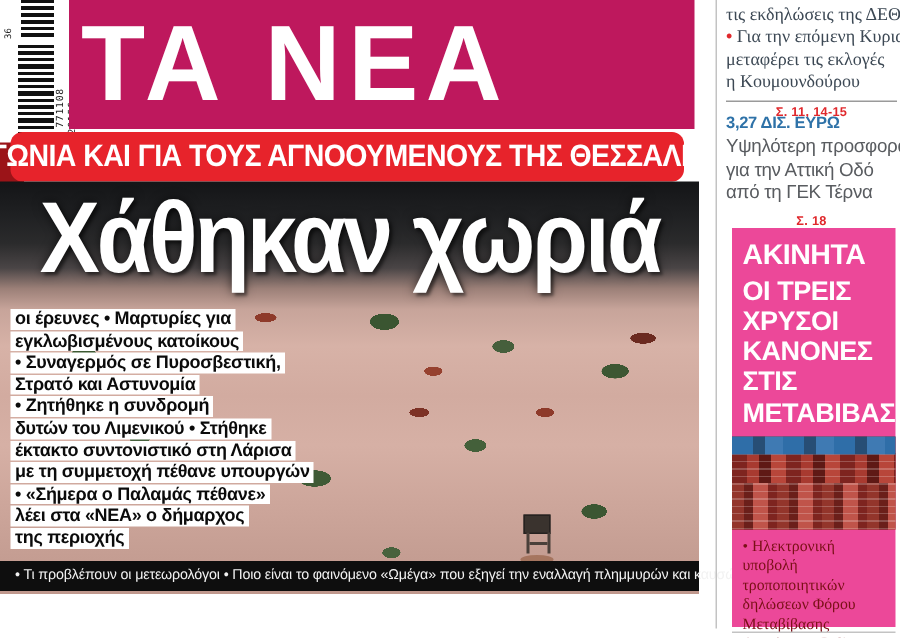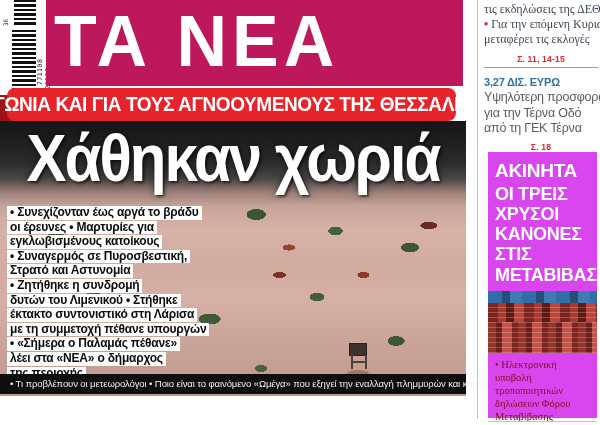--- a/index.html
+++ b/index.html
@@ -77,21 +77,21 @@
   .page-ref{font-family:"Liberation Sans",sans-serif;color:#e0282c;font-weight:700;
         font-size:8.5px;margin-top:5px;letter-spacing:.2px;text-align:center;}
   .hr{position:absolute;left:484px;width:114px;height:1px;background:#9a9a9a;}
   .hr1{top:67px;}
   .hr-bottom{top:421px;left:488px;width:109px;background:#c3c3c3;}
   .sb-item2{position:absolute;left:484px;top:76px;width:114px;}
   .sb-title{color:#2e72a8;font-weight:700;font-size:11px;margin-bottom:2px;letter-spacing:-.2px;}
   .sb-sans-line{color:#595c60;font-size:12.5px;line-height:15.5px;white-space:nowrap;letter-spacing:-.2px;}
 
   
-  .promo{position:absolute;left:488px;top:152px;width:109px;height:266px;background:#d946ef;
+  .promo{position:absolute;left:488px;top:152px;width:109px;height:266px;background:#ec4899;
         box-sizing:border-box;padding:8px 7px;}
   .promo-kicker{color:#fff;font-weight:700;font-size:19px;letter-spacing:-.3px;}
   .promo-title{color:#fff;font-weight:700;font-size:18px;line-height:1.12;margin-top:2px;letter-spacing:-.3px;}
   .promo-illustration{height:62px;margin:6px -7px 5px;
     background-image:
       repeating-linear-gradient(0deg, rgba(255,255,255,.22) 0 1px, transparent 1px 5px),
       repeating-linear-gradient(90deg,#2f6ea8 0 14px,#274e75 14px 22px,#3f7ab3 22px 34px),
       repeating-linear-gradient(90deg,#7e241f 0 10px,#a83a30 10px 18px,#5f1915 18px 26px,#b8463a 26px 36px),
       repeating-linear-gradient(90deg,#93352b 0 8px,#6b1f1a 8px 14px,#c0544a 14px 24px,#7e241f 24px 30px);
     background-size:100% 50px,100% 12px,100% 20px,100% 34px;
@@ -115,21 +115,20 @@
   </div>
 
   <div class="banner-tab"></div>
   <div class="top-banner">
     <span>ΑΓΩΝΙΑ ΚΑΙ ΓΙΑ ΤΟΥΣ ΑΓΝΟΟΥΜΕΝΟΥΣ ΤΗΣ ΘΕΣΣΑΛΙΑΣ</span>
   </div>
 
   <div class="photo">
     <div class="headline">Χάθηκαν χωριά</div>
     <div class="hl-list">
-        <div class="hl-line">• Συνεχίζονταν έως αργά το βράδυ</div>
         <div class="hl-line">οι έρευνες • Μαρτυρίες για</div>
         <div class="hl-line">εγκλωβισμένους κατοίκους</div>
         <div class="hl-line">• Συναγερμός σε Πυροσβεστική,</div>
         <div class="hl-line">Στρατό και Αστυνομία</div>
         <div class="hl-line">• Ζητήθηκε η συνδρομή</div>
         <div class="hl-line">δυτών του Λιμενικού • Στήθηκε</div>
         <div class="hl-line">έκτακτο συντονιστικό στη Λάρισα</div>
         <div class="hl-line">με τη συμμετοχή πέθανε υπουργών</div>
         <div class="hl-line italic">• «Σήμερα ο Παλαμάς πέθανε»</div>
         <div class="hl-line italic">λέει στα «ΝΕΑ» ο δήμαρχος</div>
@@ -145,31 +144,32 @@
     </div>
   </div>
 
   <div class="vrule"></div>
 
   <div class="sb-item1">
     <div>
         <div class="sb-serif-line">τις εκδηλώσεις της ΔΕΘ</div>
         <div class="sb-serif-line"><span class="red-bullet">• </span>Για την επόμενη Κυριακή</div>
         <div class="sb-serif-line">μεταφέρει τις εκλογές</div>
+        <div class="sb-serif-line">η Κουμουνδούρου</div>
       </div>
     <div class="page-ref">Σ. 11, 14-15</div>
   </div>
 
   <div class="hr hr1"></div>
 
   <div class="sb-item2">
     <div class="sb-title">3,27 ΔΙΣ. ΕΥΡΩ</div>
     <div>
         <div class="sb-sans-line">Υψηλότερη προσφορά</div>
-        <div class="sb-sans-line">για την Τέρνα Οδό</div>
+        <div class="sb-sans-line">για την Αττική Οδό</div>
         <div class="sb-sans-line">από τη ΓΕΚ Τέρνα</div>
       </div>
     <div class="page-ref">Σ. 18</div>
   </div>
 
   <div class="promo">
     <div class="promo-kicker">ΑΚΙΝΗΤΑ</div>
     <div class="promo-title">ΟΙ ΤΡΕΙΣ ΧΡΥΣΟΙ ΚΑΝΟΝΕΣ ΣΤΙΣ ΜΕΤΑΒΙΒΑΣΕΙΣ</div>
     <div class="promo-illustration"></div>
     <div class="promo-body">

